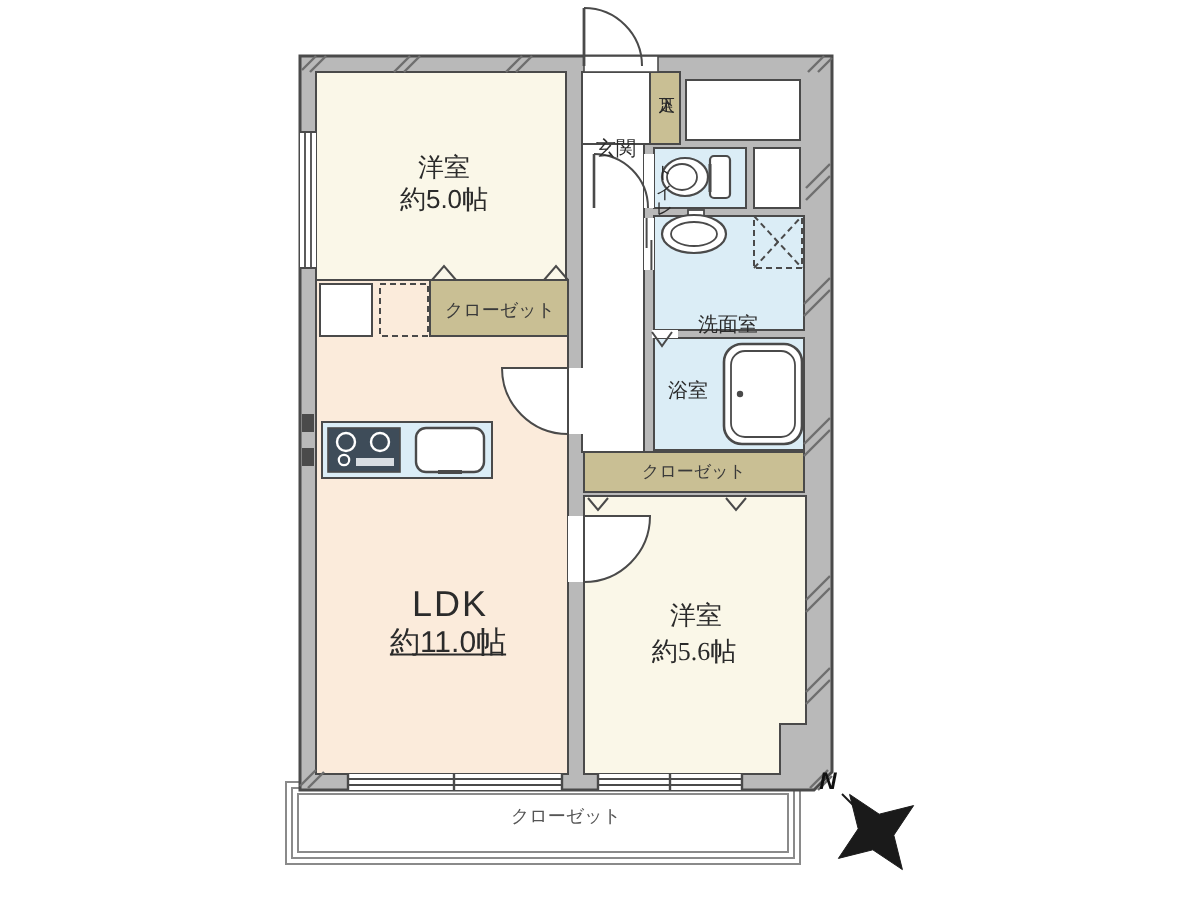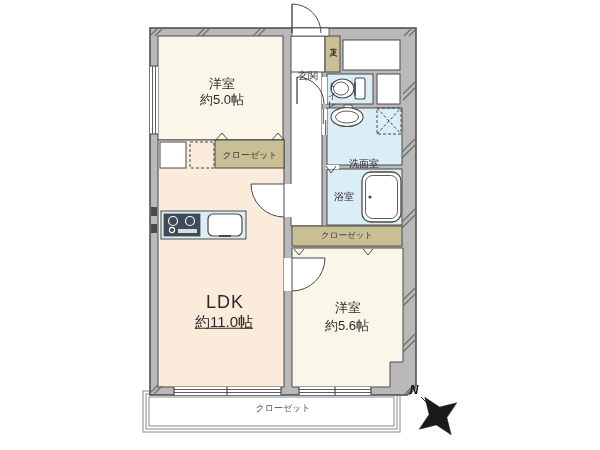--- a/index.html
+++ b/index.html
@@ -188,21 +188,21 @@
   </g>
 </svg>
 
 <div class="lbl room-name" style="left:222px;top:84px;">洋室</div>
 <div class="lbl room-size" style="left:222px;top:100px;">約5.0帖</div>
 
 <div class="lbl ldk-name" style="left:225px;top:303px;text-align:center;">LDK</div>
 <div class="lbl ldk-size" style="left:224px;top:322px;">約11.0帖</div>
 
 <div class="lbl room-name" style="left:348px;top:308px;">洋室</div>
-<div class="lbl room-size" style="left:347px;top:326px;">約5.6帖</div>
+<div class="lbl room-size" style="left:347px;top:326px;font-family:Liberation Serif, serif;">約5.6帖</div>
 
 <div class="lbl small-lbl" style="left:308px;top:58px;margin-top:17px;">玄関</div>
 <div class="lbl vert" style="left:332px;top:42px;font-size:8px;">下足入</div>
 <div class="lbl vert" style="left:332px;top:76px;font-size:8.5px;">トイレ</div>
 
 <div class="lbl small-lbl" style="left:364px;top:146px;margin-top:17px;">洗面室</div>
 <div class="lbl small-lbl" style="left:344px;top:196px;font-family:Liberation Serif, serif;">浴室</div>
 
 <div class="lbl closet-lbl" style="left:250px;top:156px;">クローゼット</div>
 <div class="lbl closet-lbl2" style="left:347px;top:236px;">クローゼット</div>

